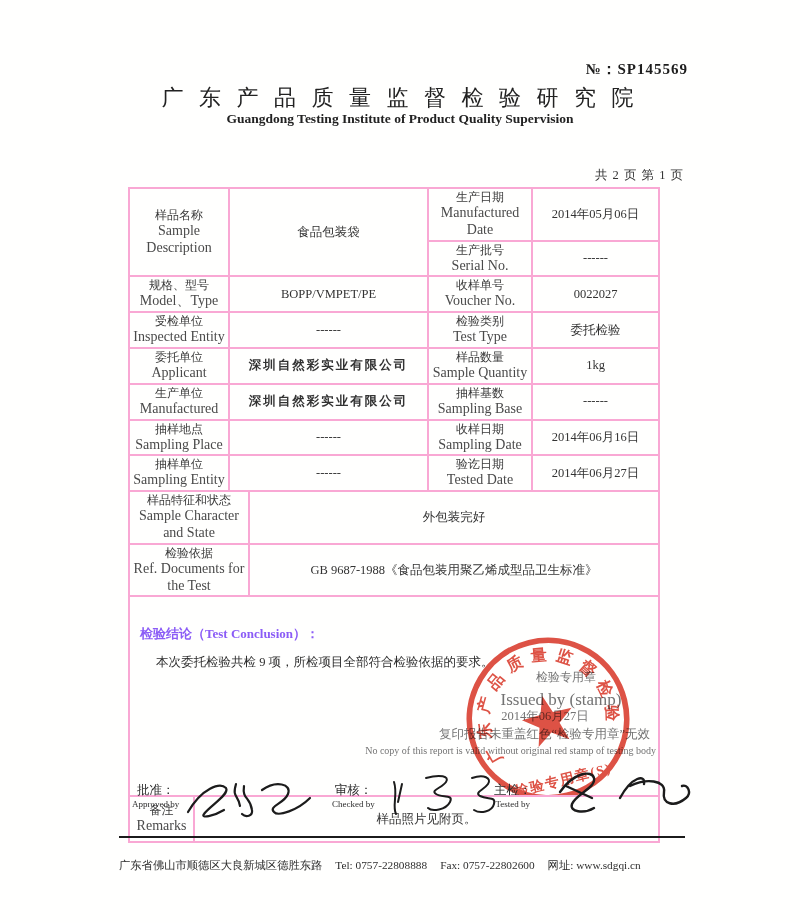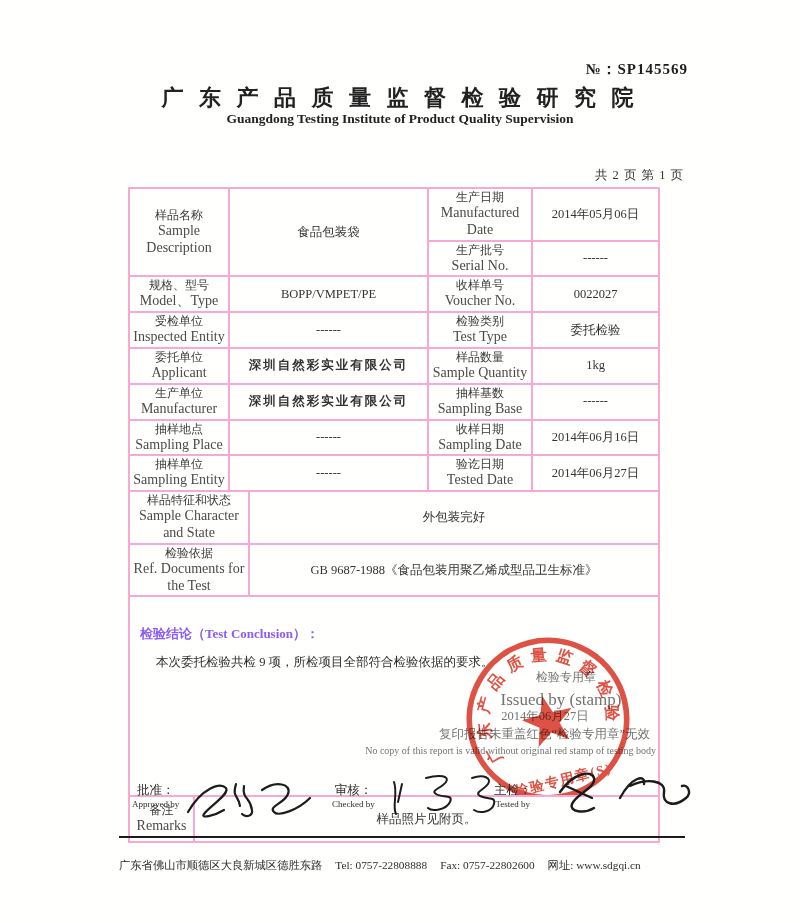--- a/index.html
+++ b/index.html
@@ -9,21 +9,21 @@
     font-family:"Liberation Serif","DejaVu Serif",serif;
     color:#2e2e2e; overflow:hidden;
   }
   
   .report-no {
     position:absolute; top:60px; right:112px;
     font-size:15px; font-weight:bold; color:#1d1d1d; letter-spacing:1px;
   }
   .institute-cn {
     position:absolute; top:83px; left:0; width:100%; text-align:center;
-    font-size:22px; font-weight:bold; color:#222; letter-spacing:5px;
+    font-size:22px; font-weight:normal; color:#222; letter-spacing:5px;
   }
   .institute-en {
     position:absolute; top:111px; left:0; width:100%; text-align:center;
     font-size:13.5px; font-weight:bold; color:#222;
   }
   .report-title {
     position:absolute; top:129px; left:0; width:100%; text-align:center;
     color:#1c1c1c;
   }
   .report-title .cn { font-size:25px; font-weight:bold; letter-spacing:4px; }
@@ -161,21 +161,21 @@
       <td class="val" colspan="2" style="font-weight:bold; letter-spacing:2px;">深圳自然彩实业有限公司</td>
       <td class="lbl">
         <div class="cn">样品数量</div>
         <div class="en">Sample Quantity</div>
       </td>
       <td class="val">1kg</td>
     </tr>
     <tr style="height:33px">
       <td class="lbl" colspan="2">
         <div class="cn">生产单位</div>
-        <div class="en">Manufacturer</div>
+        <div class="en">Manufactured</div>
       </td>
       <td class="val" colspan="2" style="font-weight:bold; letter-spacing:2px;">深圳自然彩实业有限公司</td>
       <td class="lbl">
         <div class="cn">抽样基数</div>
         <div class="en">Sampling Base</div>
       </td>
       <td class="val">------</td>
     </tr>
     <tr style="height:33px">
       <td class="lbl" colspan="2">

